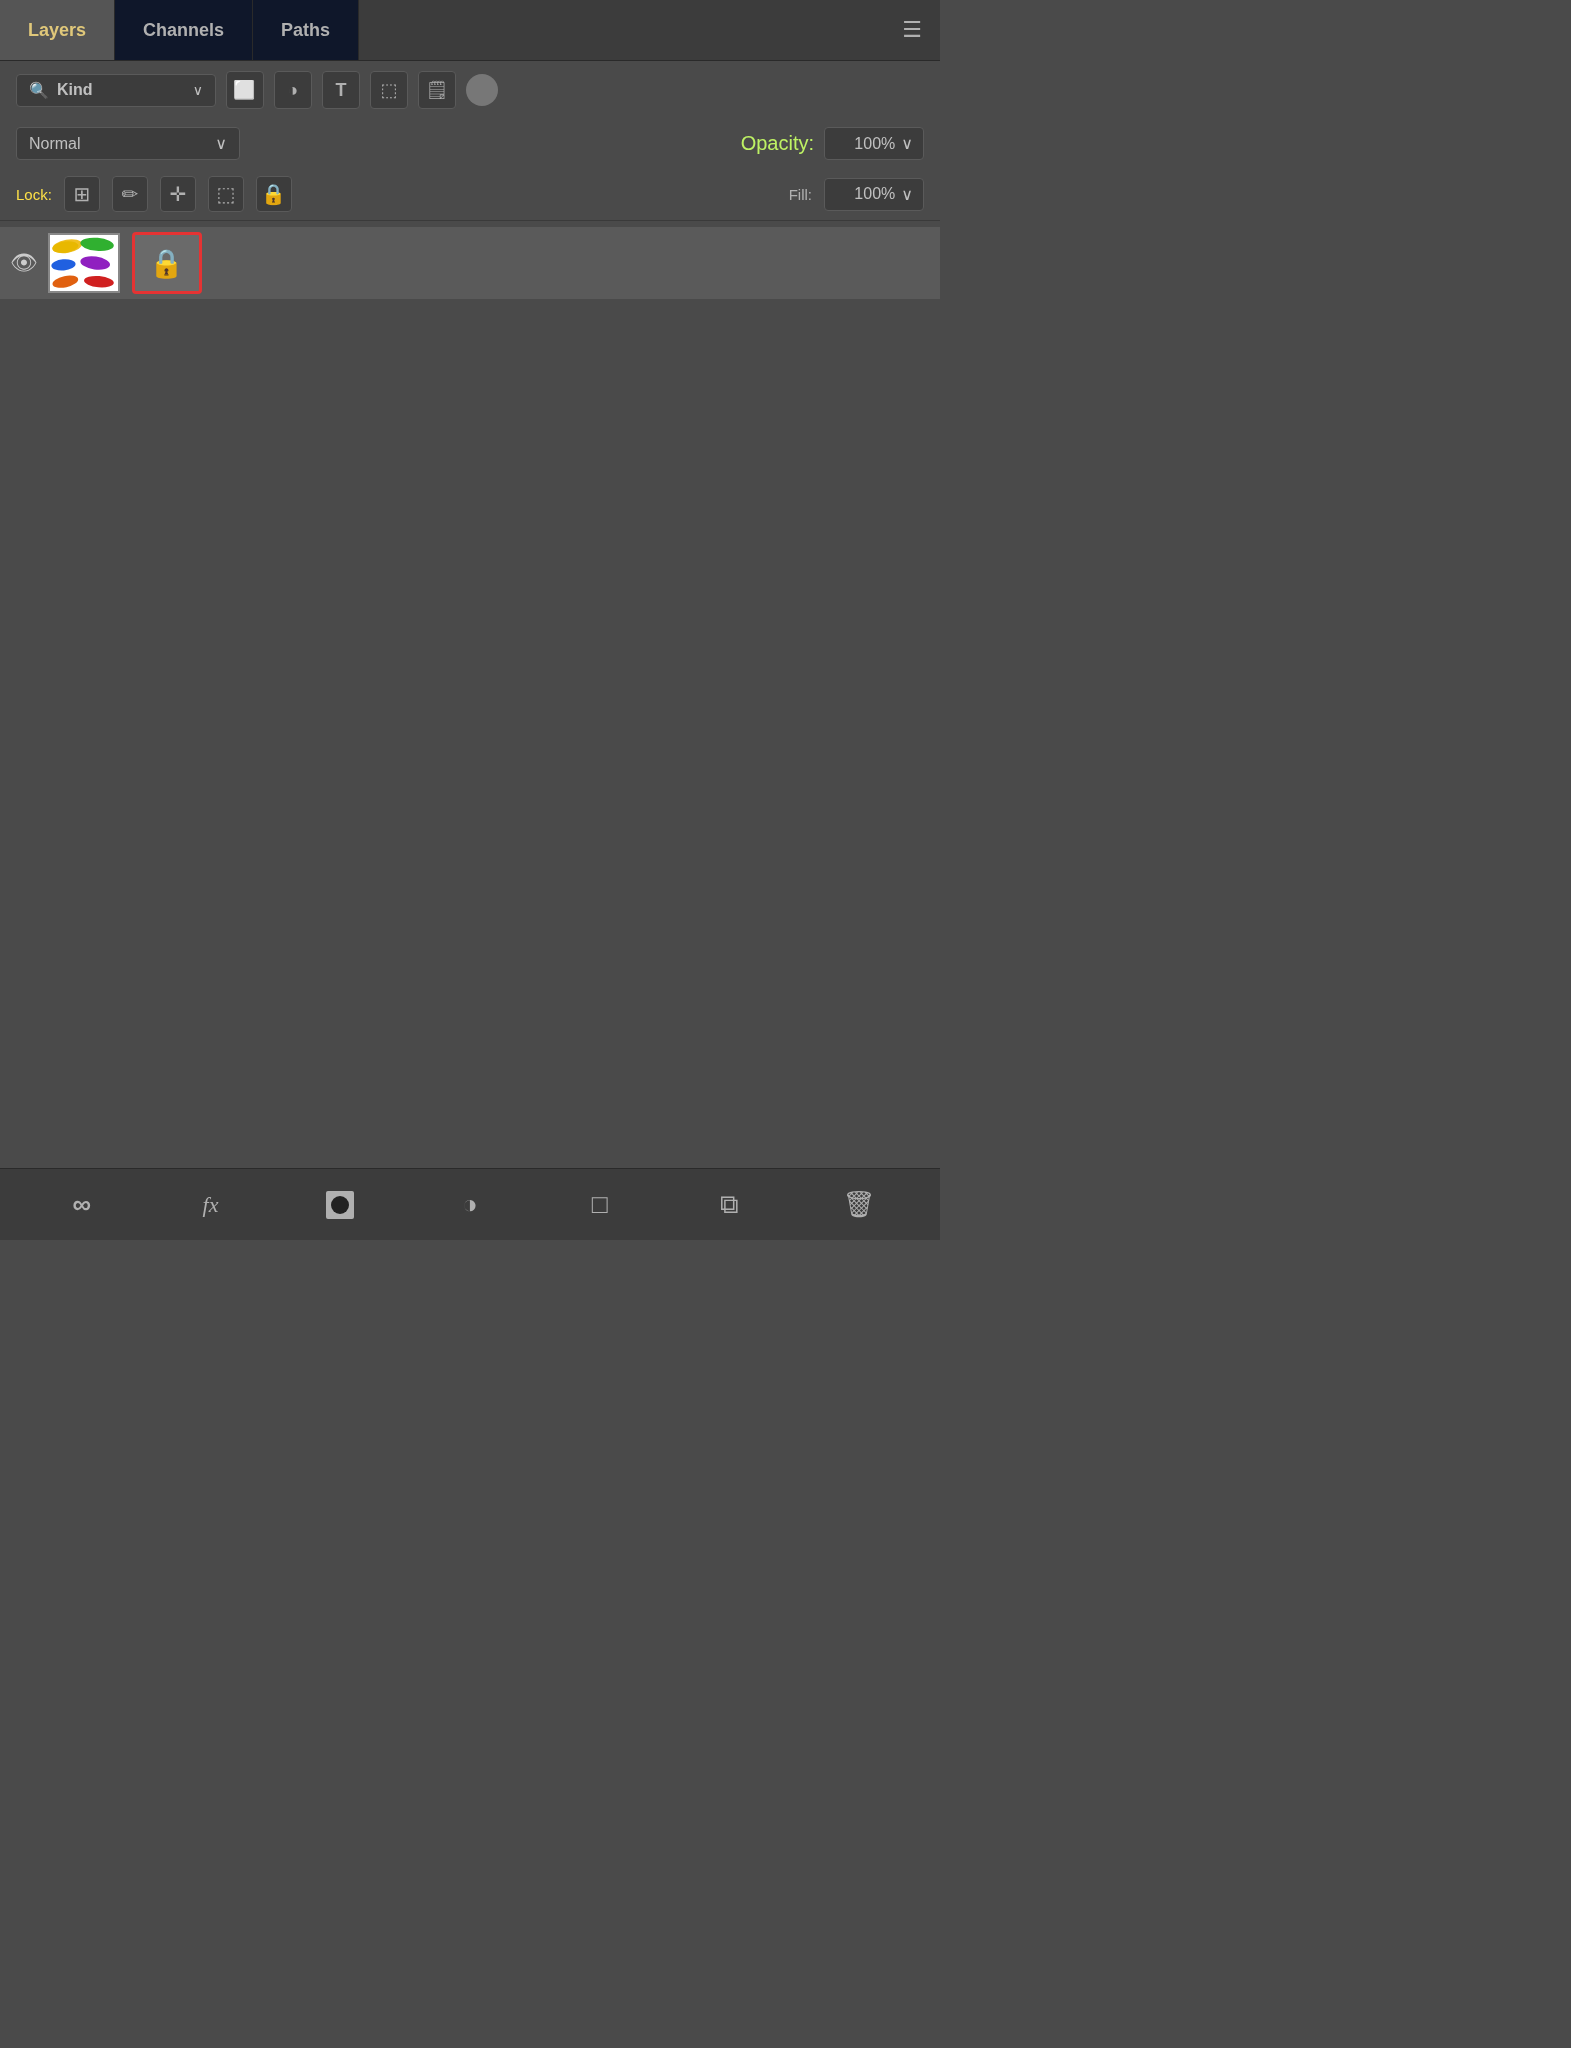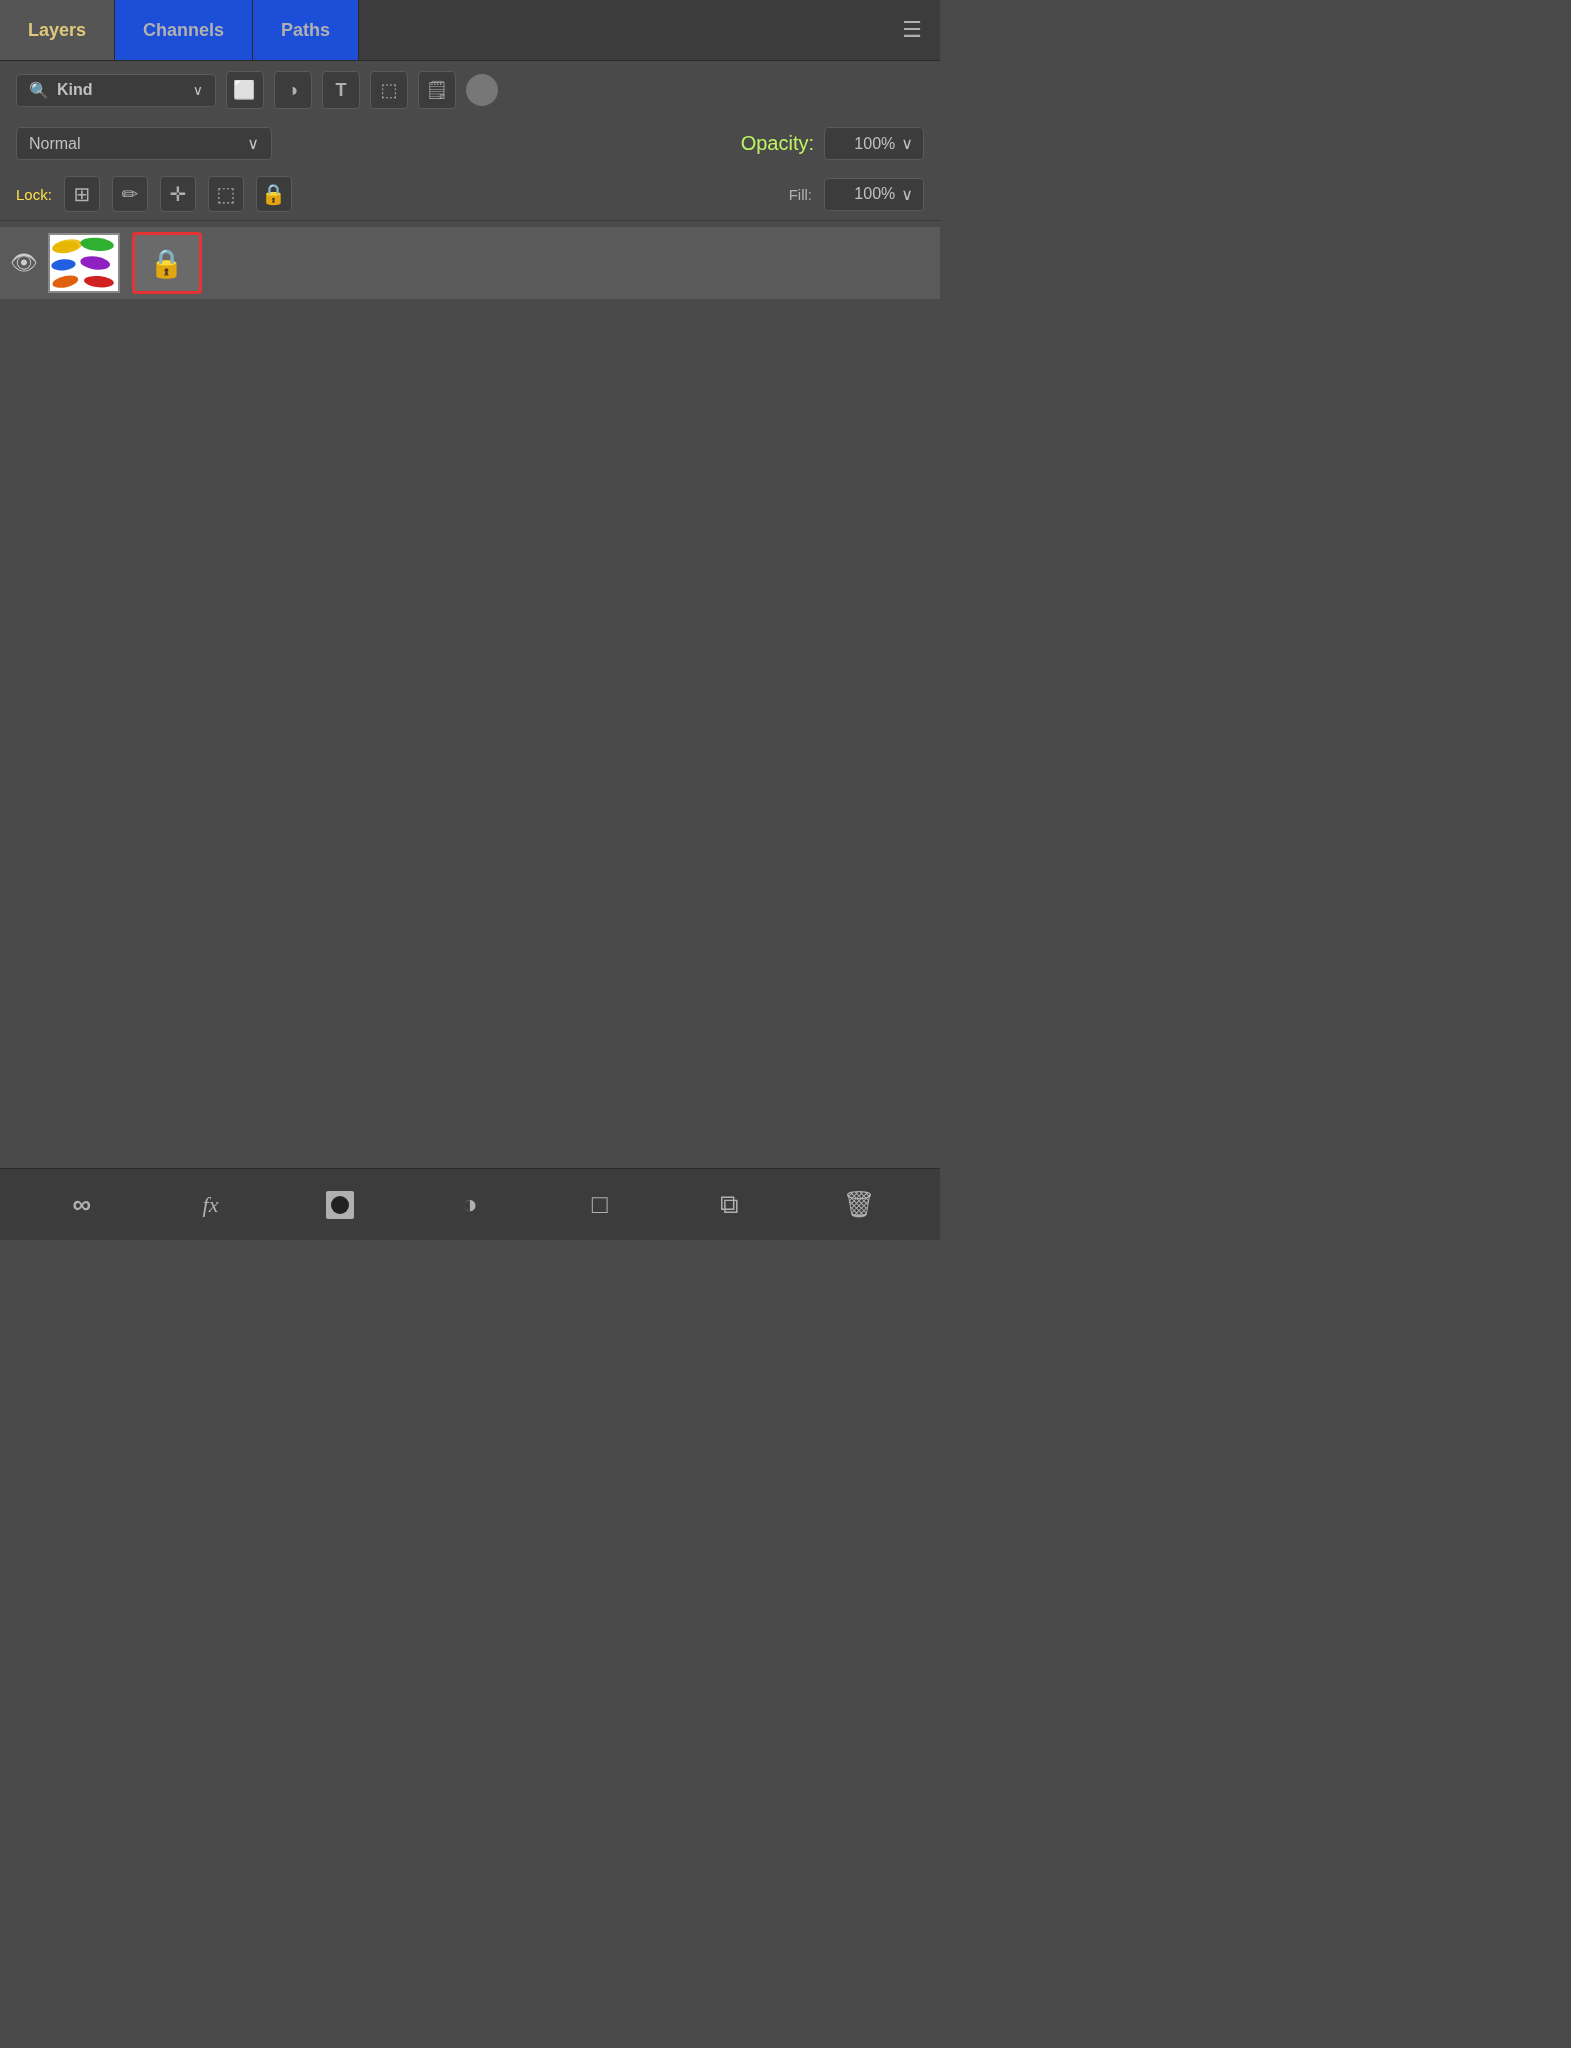--- a/index.html
+++ b/index.html
@@ -24,21 +24,21 @@
     .tab {
       display: flex;
       align-items: center;
       justify-content: center;
       padding: 0 28px;
       font-size: 18px;
       font-weight: bold;
       color: #b0b0b0;
       cursor: pointer;
       border-right: 1px solid #2a2a2a;
-      background: #1d4ed8;
+      background: #0f172a;
     }
     .tab.active {
       background: #555555;
       color: #e0c87a;
     }
     .tab-menu-btn {
       margin-left: auto;
       display: flex;
       align-items: center;
       justify-content: center;
@@ -105,21 +105,21 @@
     }
     .blend-dropdown {
       display: flex;
       align-items: center;
       background: #3c3c3c;
       border: 1px solid #5a5a5a;
       border-radius: 4px;
       padding: 6px 12px;
       color: #c0c0c0;
       font-size: 16px;
-      width: 256px;
+      width: 224px;
       cursor: pointer;
     }
     .blend-dropdown .label { flex: 1; }
     .opacity-label {
       color: #bef264;
       font-size: 20px;
       margin-left: auto;
     }
     .opacity-value-box {
       display: flex;

